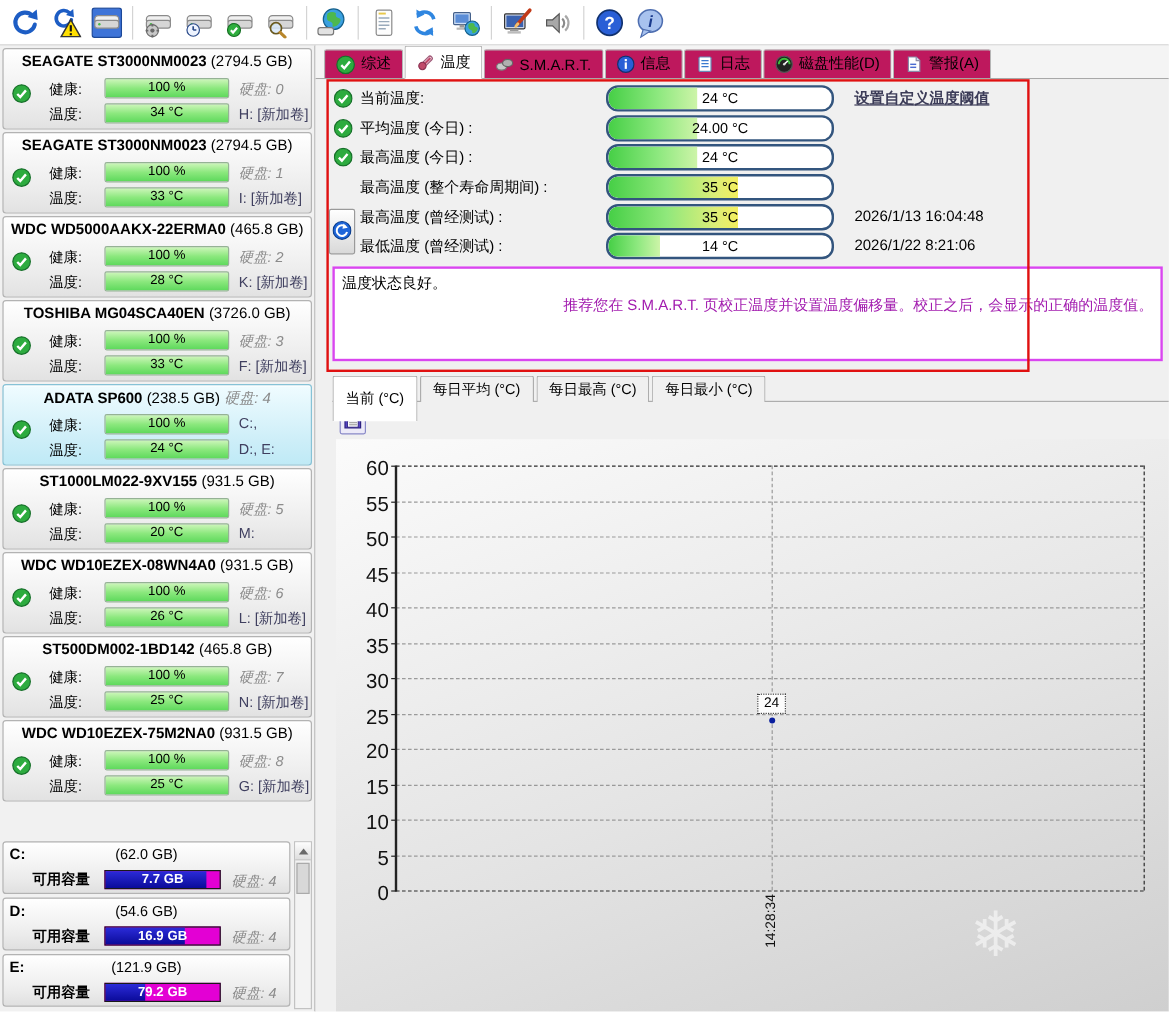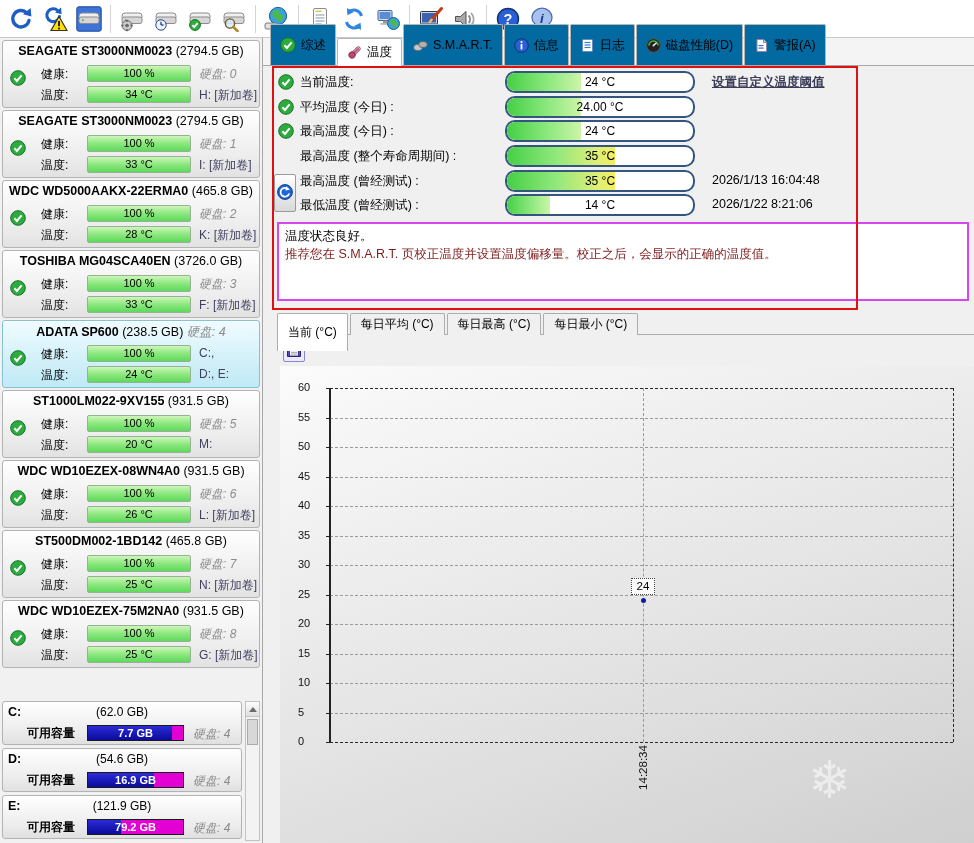--- a/index.html
+++ b/index.html
@@ -56,22 +56,22 @@
   .vs-up { height:15px; background:linear-gradient(#fdfdfd,#dedede); border-bottom:1px solid #c2c2c2;
     display:flex; align-items:center; justify-content:center; cursor:pointer; }
   .vs-up::after { content:""; border-left:4px solid transparent; border-right:4px solid transparent;
     border-bottom:5px solid #6a6a6a; }
   .vs-thumb { position:absolute; top:17px; left:1px; right:1px; height:26px;
     background:#d8d8d8; border:1px solid #aaa; cursor:pointer; }
 
   
   .tabbar { height:28px; background:#f4f4f4; border-bottom:1px solid #a8a8a8;
     display:flex; align-items:flex-end; padding-left:7px; }
-  .tab { height:41px; display:flex; align-items:center; gap:5px; padding:0 9px;
-    font-size:12.5px; color:#000; background:#0369a1; border:1px solid #b5b5b5; border-bottom:none;
+  .tab { height:24px; display:flex; align-items:center; gap:5px; padding:0 9px;
+    font-size:12.5px; color:#000; background:#be185d; border:1px solid #b5b5b5; border-bottom:none;
     border-radius:2px 2px 0 0; margin-right:1px; cursor:pointer; white-space:nowrap; }
   .tab.active { background:#fff; height:28px; margin-bottom:-1px; border-bottom:1px solid #fff; }
 
   
   .content { position:absolute; top:28px; left:0; right:0; bottom:0; background:#f0f0f0; }
   .trow { position:absolute; left:0; right:0; height:22px; }
   .t-check { position:absolute; left:15px; top:3px; width:16px; height:16px; }
   .t-label { position:absolute; left:37px; top:3px; font-size:12.5px; color:#000; white-space:nowrap; }
   .t-bar { position:absolute; left:242px; top:0; width:190px; height:22px;
     border:2px solid #33557e; border-radius:10px; background:#fff; overflow:hidden; }
@@ -82,41 +82,41 @@
     line-height:18px; color:#000; }
   .t-date { position:absolute; left:449px; top:3px; font-size:12.5px; color:#000; }
   .cfg-link { position:absolute; left:449px; top:8px; font-size:12.5px; color:#3c3c58;
     text-decoration:underline; font-weight:600; cursor:pointer; }
   .revert { position:absolute; left:11px; top:108px; width:22px; height:38px;
     background:linear-gradient(#fefefe,#d9d9d9); border:1px solid #9a9a9a; border-radius:2px;
     display:flex; align-items:center; justify-content:center; cursor:pointer; }
   .notes { position:absolute; left:14px; top:156px; width:692px; height:79px; background:#fff;
     border:2px solid #d946ef; padding:3px 6px; font-size:12.5px; line-height:1.45; }
   .notes .n1 { color:#000; }
-  .notes .n2 { color:#7f1d1d; }
+  .notes .n2 { color:#a21caf;text-align:right; }
   .red-rect { position:absolute; left:9px; top:0; width:586px; height:244px;
     border:2px solid #e01010; pointer-events:none; z-index:30; }
   .subtabs { position:absolute; left:14px; top:247px; display:flex; z-index:2; }
   .stab { height:22px; padding:0 10px; display:flex; align-items:center; font-size:12px; color:#000;
     background:#f0f0f0; border:1px solid #adadad; border-bottom:none; margin-right:2px;
     border-radius:2px 2px 0 0; cursor:pointer; white-space:nowrap; }
   .stab.active { background:#fff; height:38px; margin-bottom:-1px; }
   .substrip-line { position:absolute; left:14px; top:268px; right:0; height:1px; background:#adadad; }
   .savebtn { position:absolute; left:20px; top:274px; width:22px; height:22px;
     background:#eceaf8; border:1px solid #8888c8; border-radius:2px;
     display:flex; align-items:center; justify-content:center; cursor:pointer; }
 
   
   .chart { position:absolute; left:17px; top:300px; width:694px; height:477px;
     background:linear-gradient(160deg,#fbfbfb 0%,#e4e4e4 55%,#cfcfcf 100%); overflow:hidden; }
   .grid-h { position:absolute; height:0; border-top:1px dashed #9a9a9a; }
   .grid-h.dark { border-top:1px dashed #2a2a2a; }
   .yaxis { position:absolute; width:2px; background:#222; }
   .ytick-mark { position:absolute; width:4px; height:1px; background:#222; }
-  .ytick { position:absolute; width:26px; font-size:11px; color:#111; }
+  .ytick { position:absolute; width:26px; text-align:right; font-size:17px; color:#111; }
   .vguide { position:absolute; width:0; border-left:1px dashed #9a9a9a; }
   .vborder-r { position:absolute; width:0; border-left:1px dashed #2a2a2a; }
   .dpoint { position:absolute; width:5px; height:5px; border-radius:50%; background:#0a1f9e; }
   .dlabel { position:absolute; width:24px; height:17px; border:1px dotted #444; background:#fcfcfc;
     font-size:11.5px; text-align:center; line-height:15px; color:#000; }
   .xtick { position:absolute; width:60px; height:13px; font-size:11.5px; color:#111;
     text-align:center; transform:rotate(-90deg); }
   .watermark { position:absolute; left:528px; top:388px; display:flex; align-items:center; gap:8px;
     color:rgba(255,255,255,0.55); font-size:44px; pointer-events:none; }
   .wm-flake { font-size:52px; line-height:1; }

